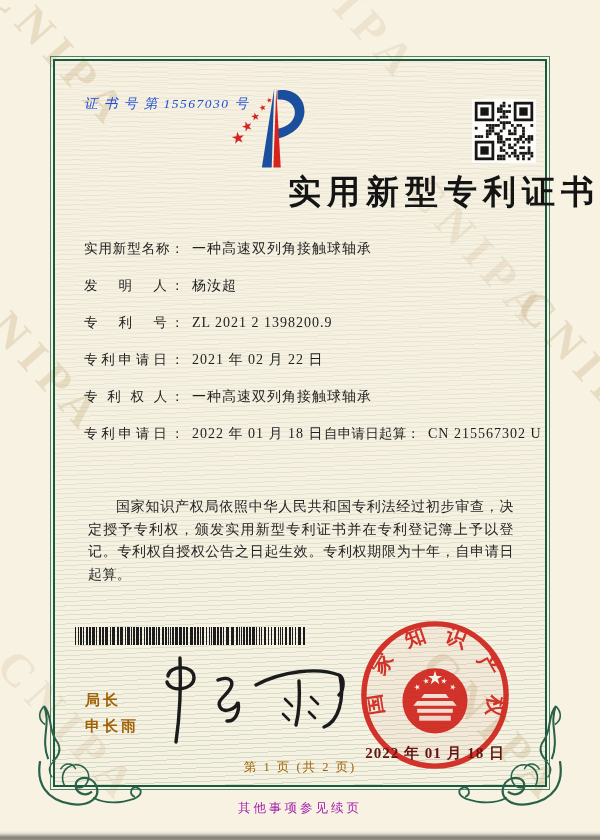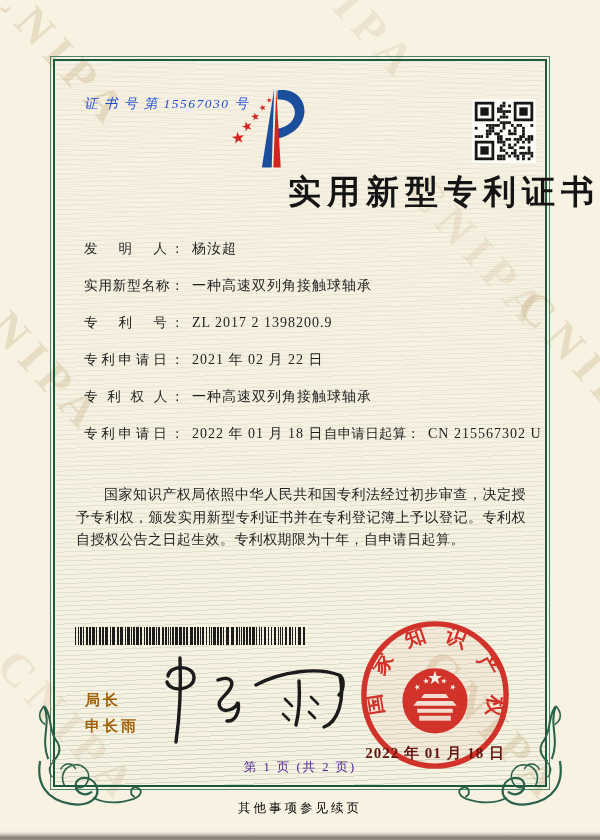--- a/index.html
+++ b/index.html
@@ -47,36 +47,36 @@
   .frow{display:flex;line-height:21px;margin-bottom:16px;}
   .flabel{display:inline-block;width:100px;font-size:13.5px;flex:none;
           text-align:justify;text-align-last:justify;letter-spacing:0;}
   .fvalue{margin-left:8px;letter-spacing:1px;white-space:nowrap;}
   .fcell1{display:flex;width:240px;flex:none;}
   .fcell2{display:flex;flex:1;}
   .fcell2 .flabel{width:96px;}
 
   .paras{position:absolute;left:76px;top:484px;width:450px;font-size:14px;line-height:22.5px;
          color:#242424;text-align:justify;letter-spacing:.4px;}
-  .paras p{margin:0;text-indent:2em;}
+  .paras p{margin:12px;text-indent:2em;}
 
   .barcode{position:absolute;left:75px;top:627px;width:230px;height:18px;}
 
   .officer{position:absolute;left:85px;top:687px;font-family:"Liberation Sans","DejaVu Sans",sans-serif;
            font-size:15px;font-weight:600;color:#a16207;letter-spacing:3px;line-height:26px;}
   .sig-script{position:absolute;left:152px;top:652px;width:210px;height:100px;}
 
   .seal{position:absolute;left:356px;top:616px;width:158px;height:158px;opacity:.92;}
   .seal-date{position:absolute;left:355px;top:744px;width:160px;text-align:center;
              font-size:15px;font-weight:bold;color:#641410;letter-spacing:1px;}
 
   .page-no{position:absolute;left:0;right:0;top:759px;text-align:center;font-size:12.5px;
-           color:#4c1d95;letter-spacing:2px;}
+           color:#a16207;letter-spacing:2px;}
   .continuation{position:absolute;left:0;right:0;top:800px;text-align:center;font-size:12.5px;
-                color:#000000;letter-spacing:3px;}
+                color:#a21caf;letter-spacing:3px;}
 
   .photo-edge{position:absolute;left:0;right:0;bottom:0;height:9px;z-index:6;
       background:linear-gradient(180deg,rgba(0,0,0,0) 0%,rgba(0,0,0,.10) 30%,rgba(40,38,34,.55) 70%,#938f84 100%);}
 </style>
 </head>
 <body>
 
 <svg width="0" height="0" style="position:absolute">
   <defs>
     <path id="star" d="M0,-10 L2.25,-3.09 9.51,-3.09 3.63,1.18 5.88,8.09 0,3.82 -5.88,8.09 -3.63,1.18 -9.51,-3.09 -2.25,-3.09 Z"></path>
@@ -249,30 +249,30 @@
         <rect x="48" y="6" width="9" height="9" fill="#161616"></rect>
         <rect x="0" y="42" width="21" height="21" fill="#161616"></rect>
         <rect x="3" y="45" width="15" height="15" fill="#fdfcf8"></rect>
         <rect x="6" y="48" width="9" height="9" fill="#161616"></rect>
       </svg>
 
     <h1 class="title">实用新型专利证书</h1>
 
     <div class="fields">
       <div class="frow">
+        <span class="flabel">实用新型名称：</span>
+        <span class="fvalue">一种高速双列角接触球轴承</span>
+      </div>
+      <div class="frow">
         <span class="flabel">发　明　人：</span>
         <span class="fvalue">杨汝超</span>
       </div>
       <div class="frow">
-        <span class="flabel">实用新型名称：</span>
-        <span class="fvalue">一种高速双列角接触球轴承</span>
-      </div>
-      <div class="frow">
         <span class="flabel">专　利　号：</span>
-        <span class="fvalue">ZL 2017 2 1398200.9</span>
+        <span class="fvalue">ZL 2021 2 1398200.9</span>
       </div>
       <div class="frow">
         <span class="flabel">专利申请日：</span>
         <span class="fvalue">2021 年 02 月 22 日</span>
       </div>
       <div class="frow">
         <span class="flabel">专 利 权 人：</span>
         <span class="fvalue">一种高速双列角接触球轴承</span>
       </div>
       <div class="frow">

